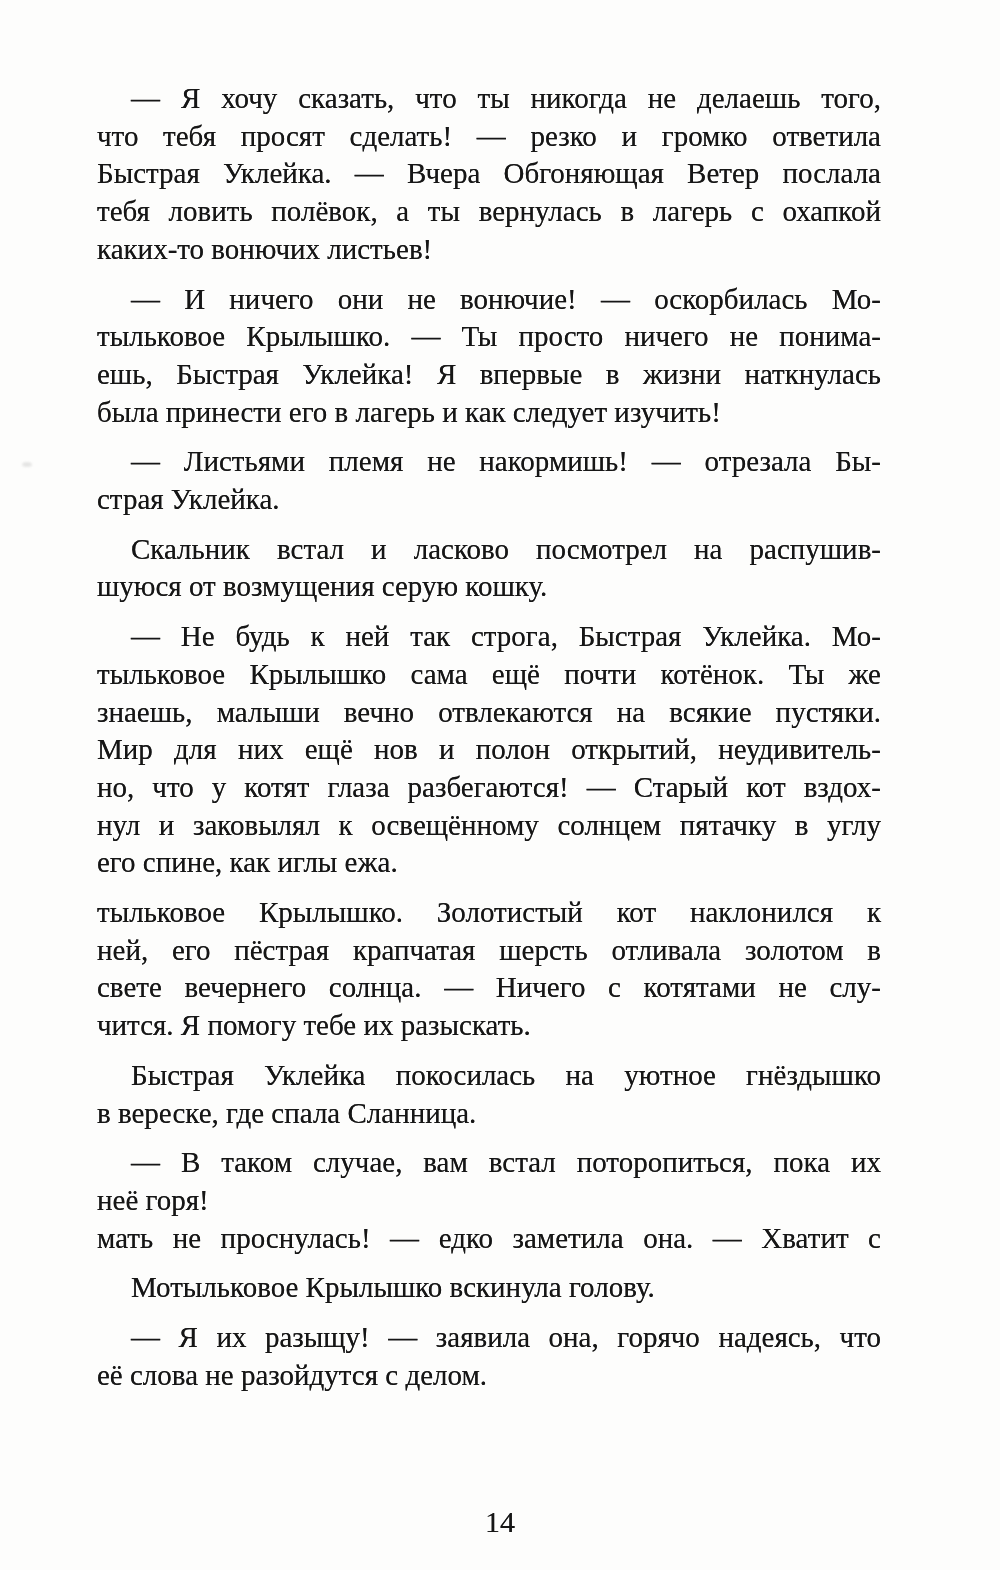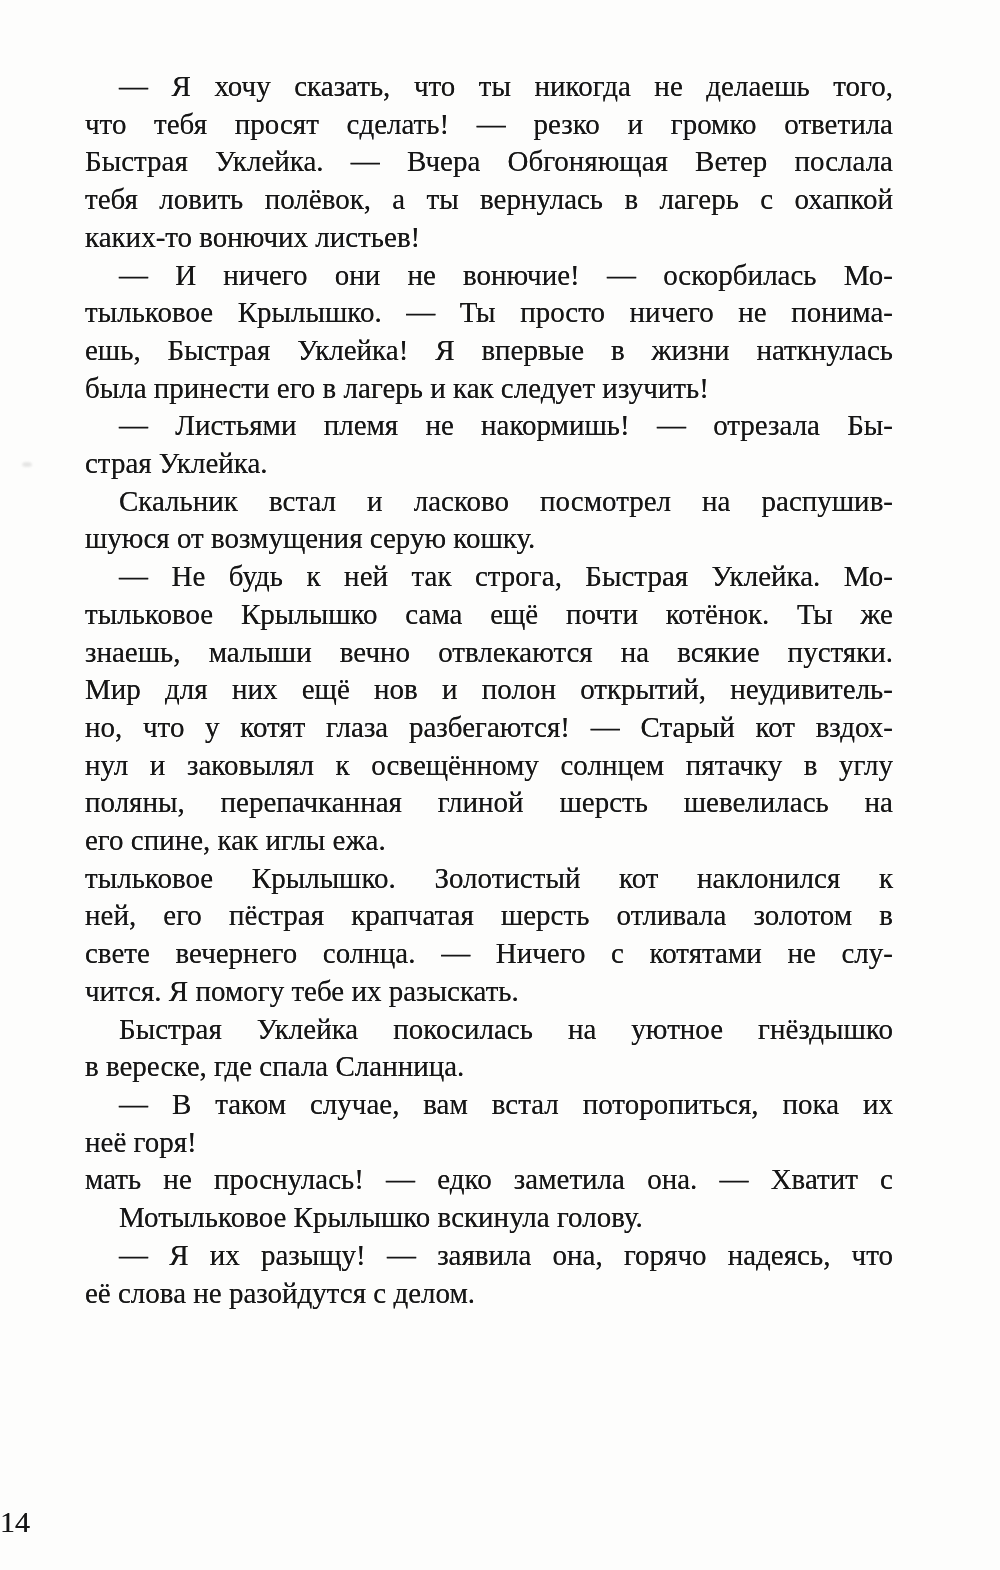--- a/index.html
+++ b/index.html
@@ -22,38 +22,39 @@
     position: absolute;
     left: 85px;
     top: 68px;
     width: 808px;
     font-size: 29px;
     line-height: 37.7px;
     
     text-shadow: 0 0 0.6px rgba(0,0,0,0.75);
   }
   .paragraph {
-    margin: 0;
+    margin: 12px;
   }
   .line {
     text-align: justify;
     text-align-last: justify;
     white-space: normal;
   }
   .line.last {
     text-align-last: left;
   }
   .line.first {
     text-indent: 34px;
   }
   .page-number {
     position: absolute;
     top: 1504px;
     left: 0;
     width: 100%;
+    text-align: center;
     font-size: 30px;
     line-height: 36px;
     text-shadow: 0 0 0.6px rgba(0,0,0,0.75);
   }
   .scan-artifact {
     position: absolute;
     left: 22px;
     top: 462px;
     width: 10px;
     height: 5px;
@@ -89,21 +90,20 @@
         <div class="line first">Скальник встал и ласково посмотрел на распушив-</div>
         <div class="line last">шуюся от возмущения серую кошку.</div>
       </div>
       <div class="paragraph">
         <div class="line first">— Не будь к ней так строга, Быстрая Уклейка. Мо-</div>
         <div class="line">тыльковое Крылышко сама ещё почти котёнок. Ты же</div>
         <div class="line">знаешь, малыши вечно отвлекаются на всякие пустяки.</div>
         <div class="line">Мир для них ещё нов и полон открытий, неудивитель-</div>
         <div class="line">но, что у котят глаза разбегаются! — Старый кот вздох-</div>
         <div class="line">нул и заковылял к освещённому солнцем пятачку в углу</div>
-        <div class="line">поляны, перепачканная глиной шерсть шевелилась на</div>
         <div class="line last">его спине, как иглы ежа.</div>
       </div>
       <div class="paragraph">
         <div class="line">тыльковое Крылышко. Золотистый кот наклонился к</div>
         <div class="line">ней, его пёстрая крапчатая шерсть отливала золотом в</div>
         <div class="line">свете вечернего солнца. — Ничего с котятами не слу-</div>
         <div class="line last">чится. Я помогу тебе их разыскать.</div>
       </div>
       <div class="paragraph">
         <div class="line first">Быстрая Уклейка покосилась на уютное гнёздышко</div>

